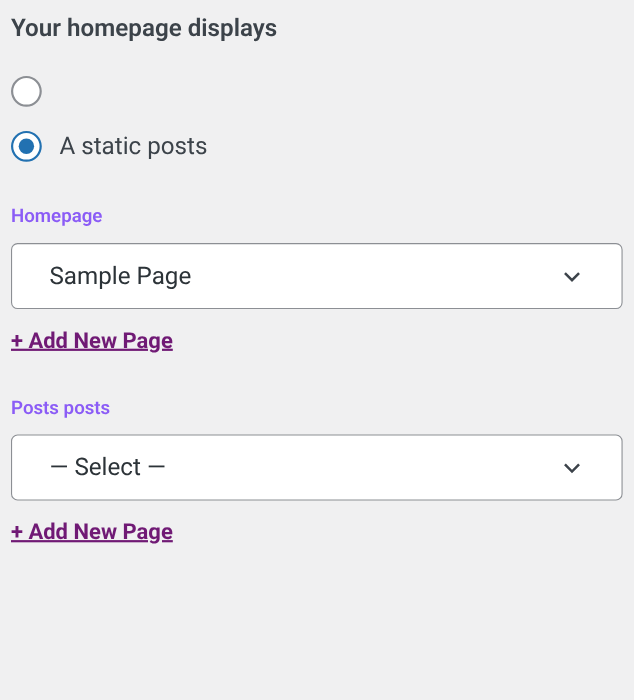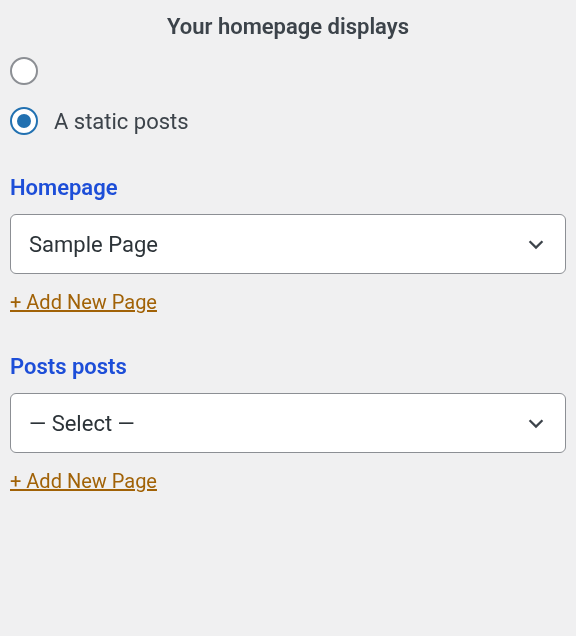--- a/index.html
+++ b/index.html
@@ -12,22 +12,21 @@
       background: #f0f0f1;
       width: 576px;
       height: 636px;
       padding: 14px 10px;
       color: #3c434a;
     }
     .section-title {
       font-size: 22px;
       font-weight: 600;
       color: #3c434a;
-      margin-bottom: 18px;
-      text-align: center;
+      margin-bottom: 30px;
     }
     .radio-group {
       margin-bottom: 40px;
     }
     .radio-row {
       display: flex;
       align-items: center;
       margin-bottom: 22px;
       cursor: pointer;
     }
@@ -57,35 +56,35 @@
       display: block;
     }
     .radio-label {
       font-size: 22px;
       color: #3c434a;
     }
     .field-block {
       margin-bottom: 40px;
     }
     .field-label {
-      font-size: 22px;
+      font-size: 17px;
       font-weight: 600;
-      color: #1d4ed8;
+      color: #8b5cf6;
       margin-bottom: 14px;
     }
     .select-wrap {
       position: relative;
       width: 100%;
       height: 60px;
       background: #fff;
       border: 1px solid #8c8f94;
       border-radius: 6px;
       display: flex;
       align-items: center;
-      padding: 0 18px;
+      padding: 0 34px;
       cursor: pointer;
       margin-bottom: 16px;
       gap: 12px;
     }
     .select-value {
       font-size: 22px;
       color: #2c3338;
       flex: 1;
     }
     .chevron-icon {
@@ -96,22 +95,22 @@
     .chevron-icon svg {
       width: 100%;
       height: 100%;
       stroke: #3c434a;
       stroke-width: 2.5;
       fill: none;
     }
     .add-link {
       display: inline-block;
       font-size: 20px;
-      font-weight: 400;
-      color: #a16207;
+      font-weight: 700;
+      color: #701a75;
       text-decoration: underline;
       cursor: pointer;
     }
   </style>
 </head>
 <body>
 
 <div>
   <div class="section-title">Your homepage displays</div>
 

